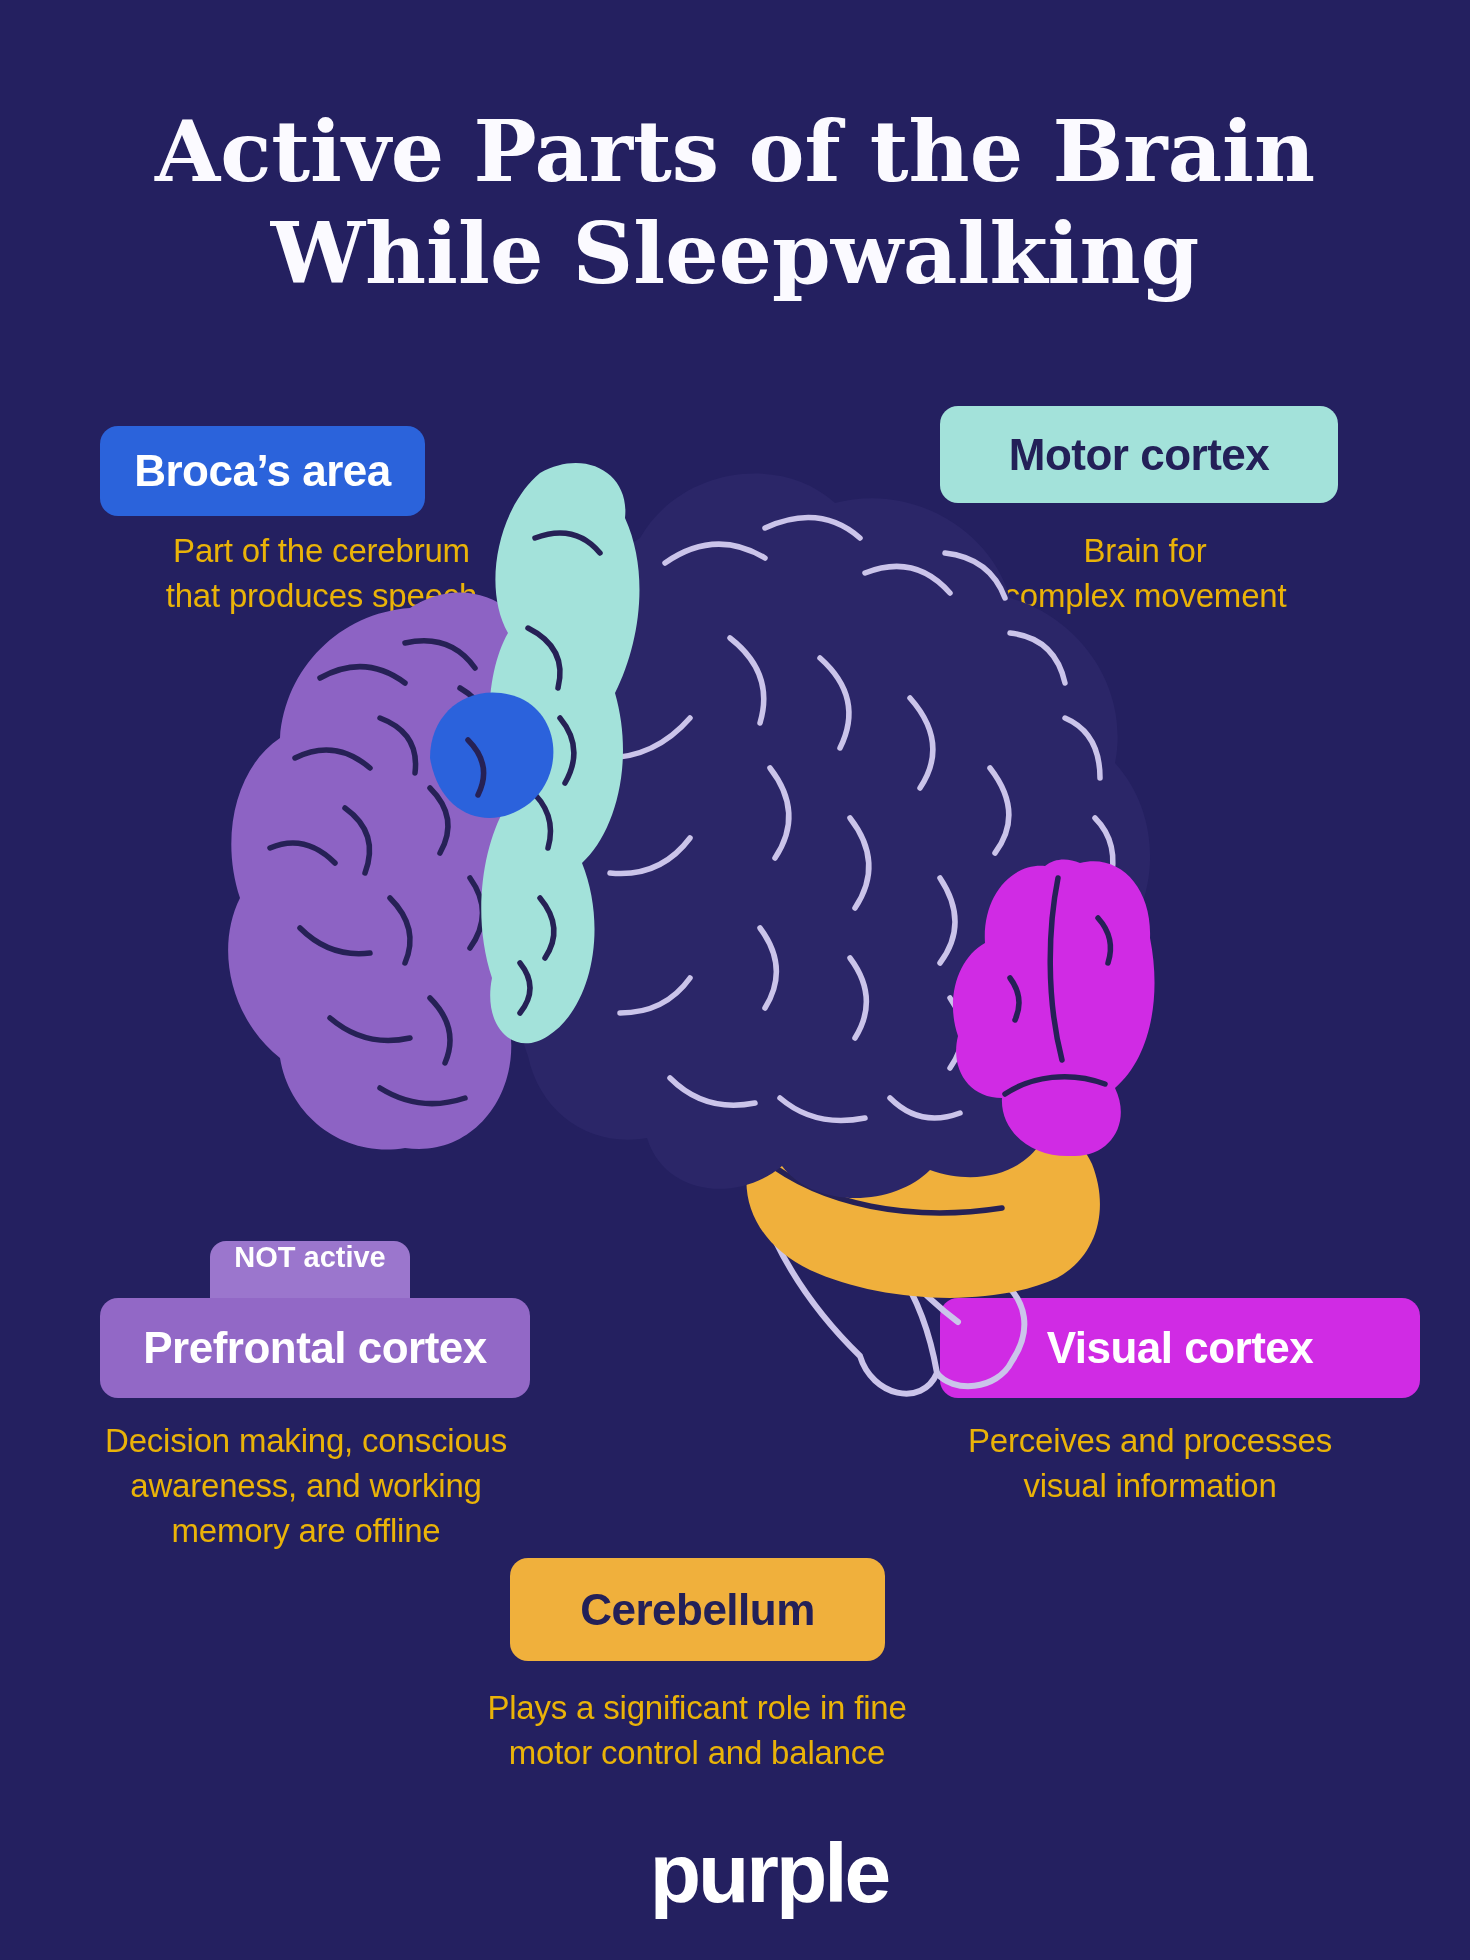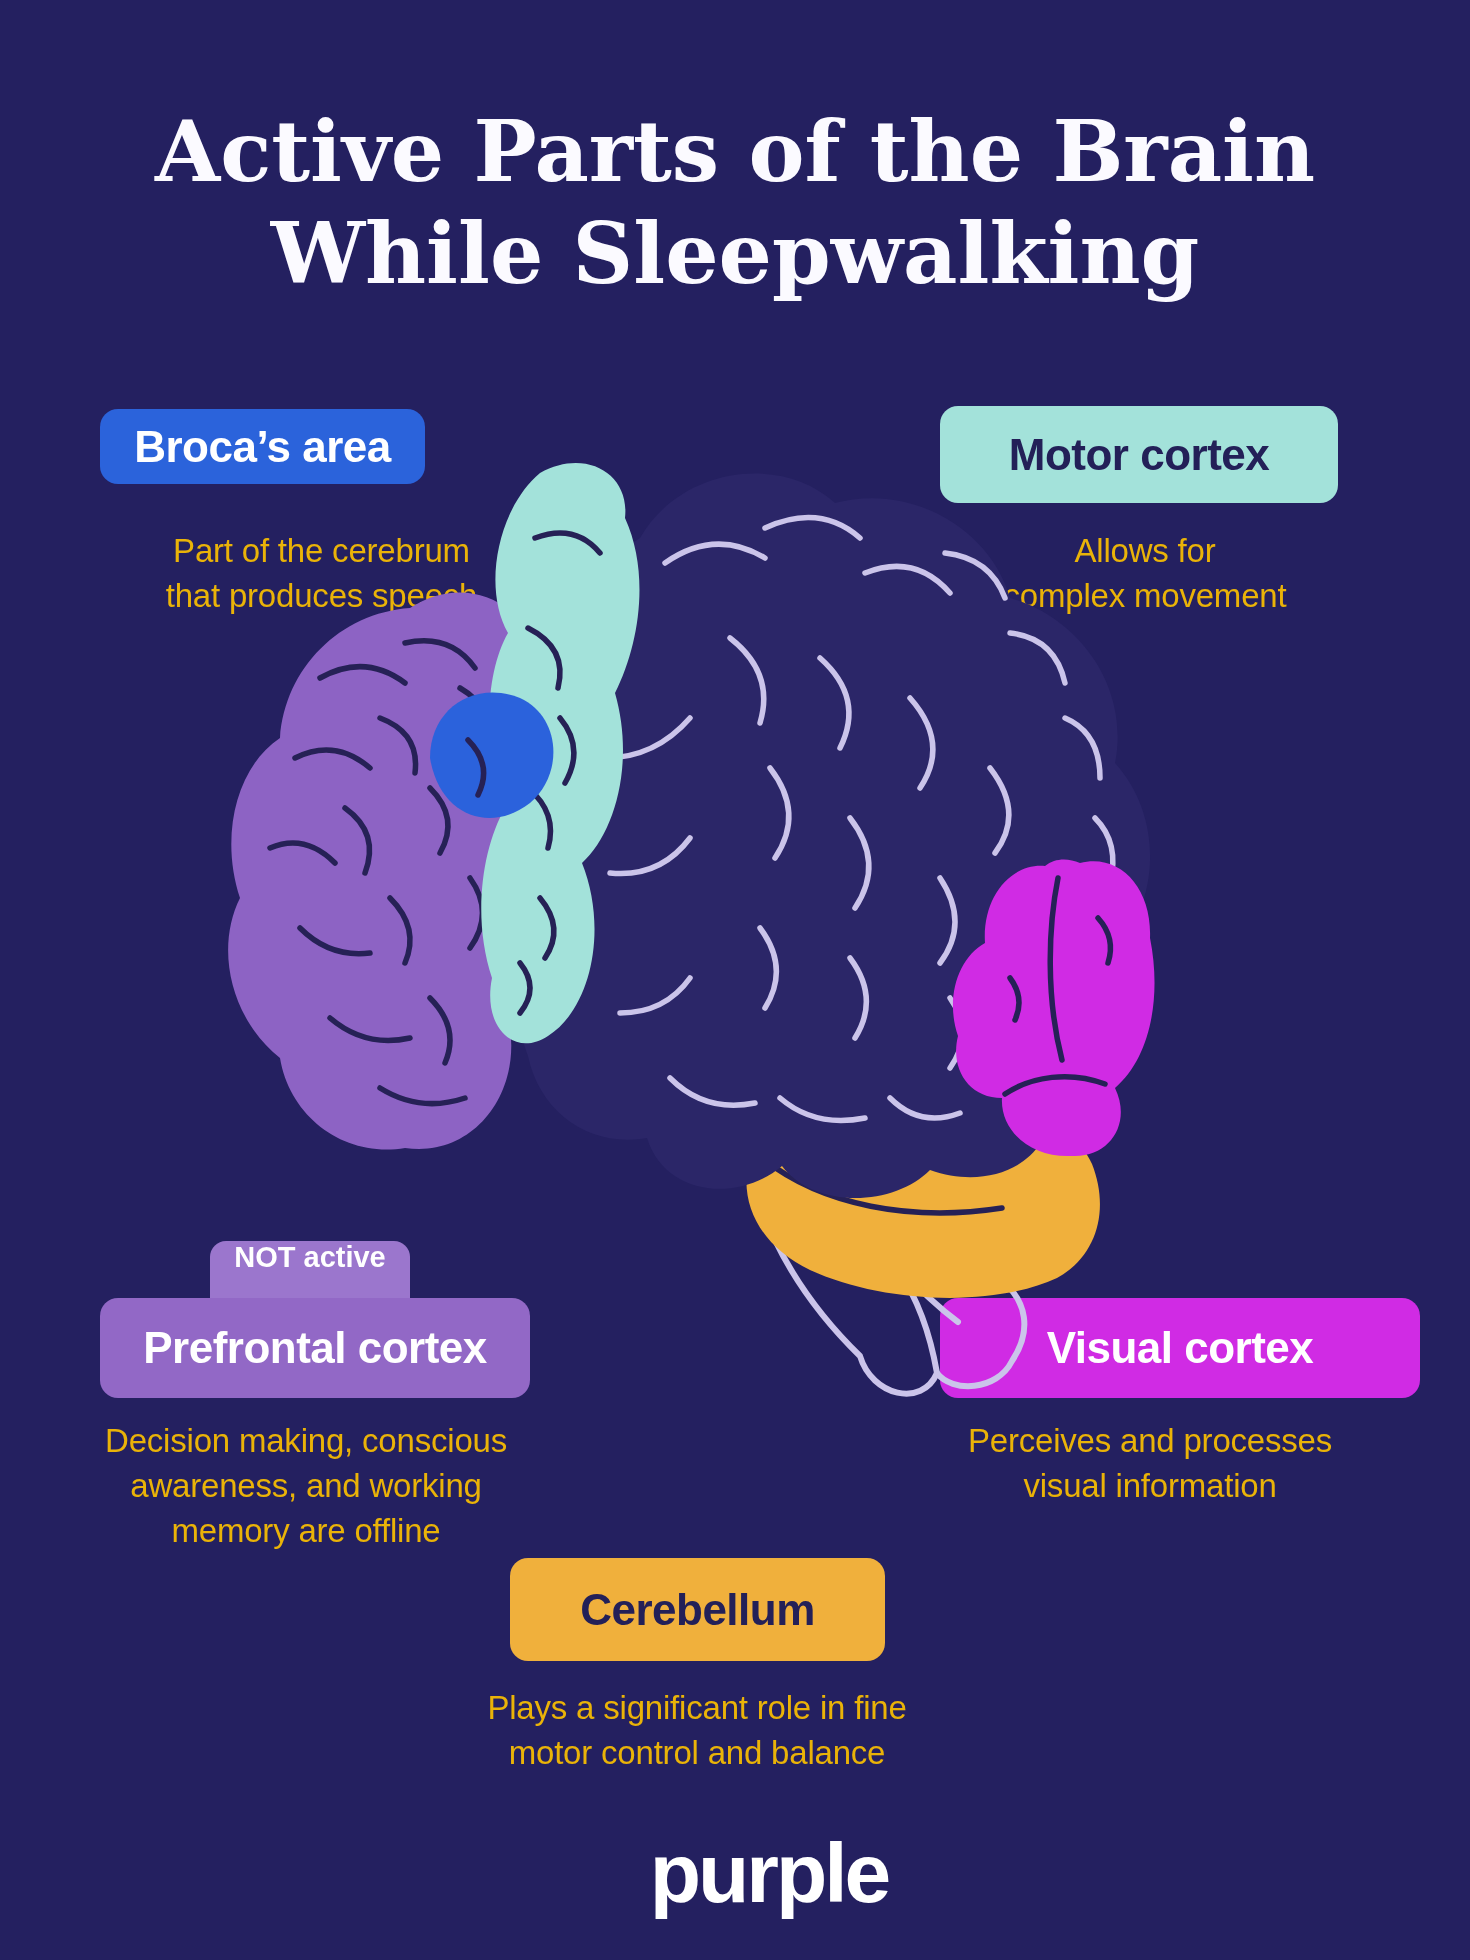--- a/index.html
+++ b/index.html
@@ -3,21 +3,21 @@
 <meta charset="utf-8">
 <style>
   html,body{margin:0;padding:0;background:#242060;}
   .canvas{position:relative;width:1470px;height:1960px;background:#242060;overflow:hidden;
           font-family:"Liberation Sans",sans-serif;margin:13px auto;}
   .title{position:absolute;top:88px;left:0;width:100%;text-align:center;color:#FBFAFF;
          font-family:"DejaVu Serif","Liberation Serif",serif;font-weight:bold;
          font-size:84px;line-height:1.22;white-space:pre-line;}
   .pill{position:absolute;display:flex;align-items:center;justify-content:center;
         border-radius:18px;font-weight:bold;font-size:44px;letter-spacing:-0.5px;}
-  .pill-broca{left:100px;top:396px;width:325px;height:75px;background:#2B63DB;color:#FFFFFF;}
+  .pill-broca{left:100px;top:413px;width:325px;height:90px;background:#2B63DB;color:#FFFFFF;}
   .pill-motor{left:940px;top:393px;width:398px;height:97px;background:#A3E2DA;color:#232058;}
   .pill-prefrontal{left:100px;top:1285px;width:430px;height:100px;background:#9268C6;color:#FFFFFF;z-index:3;}
   .pill-visual{left:940px;top:1285px;width:480px;height:100px;background:#D02BE4;color:#FFFFFF;}
   .pill-cerebellum{left:510px;top:1545px;width:375px;height:103px;background:#F0B03C;color:#232058;text-align:center;}
   .tag{position:absolute;left:210px;top:1228px;width:200px;height:80px;background:#9B76CD;
        border-radius:16px;color:#ffffff;font-weight:bold;font-size:29px;text-align:center;
        box-sizing:border-box;z-index:2;}
   .desc{position:absolute;color:#eab308;font-size:33px;line-height:45px;text-align:center;
         white-space:pre-line;letter-spacing:-0.2px;}
   .desc-broca{left:94px;top:515px;width:455px;}
@@ -42,21 +42,21 @@
 
   <div class="pill pill-broca">
     <span>Broca’s area</span>
   </div>
   <div class="desc desc-broca">Part of the cerebrum
 that produces speech</div>
 
   <div class="pill pill-motor">
     <span>Motor cortex</span>
   </div>
-  <div class="desc desc-motor">Allows for
+  <div class="desc desc-motor">Brain for
 complex movement</div>
 
   <div class="tag">NOT active</div>
   <div class="pill pill-prefrontal">
     <span>Prefrontal cortex</span>
   </div>
   <div class="desc desc-prefrontal">Decision making, conscious
 awareness, and working
 memory are offline</div>
 

